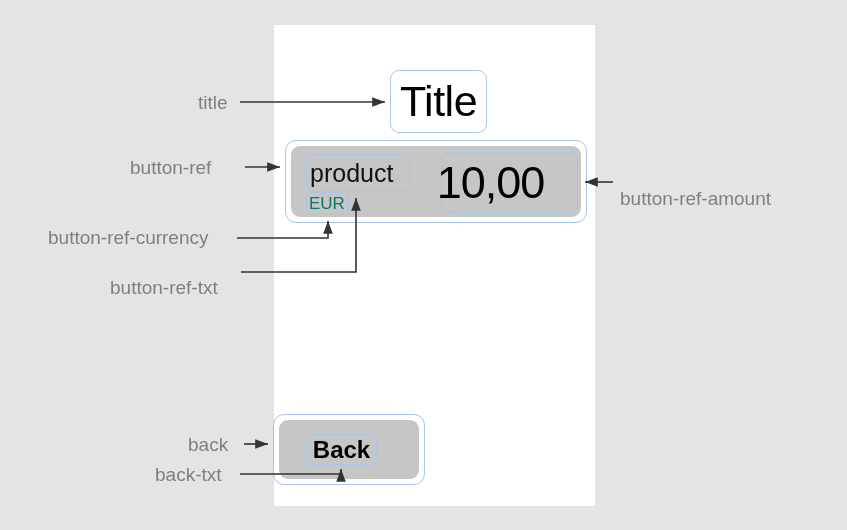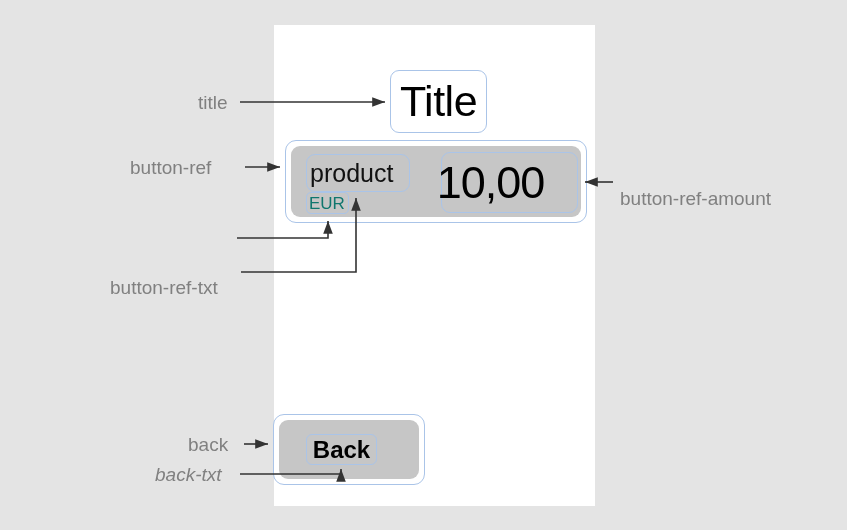--- a/index.html
+++ b/index.html
@@ -170,26 +170,27 @@
   <div class="gray-fill" style="left:279px; top:420px; width:140px; height:59px;"></div>
   <div class="hl" style="left:306px; top:434px; width:71px; height:31px; border-radius:6px;"></div>
   <div class="w-back">Back</div>
 
   <div class="ann-label" style="left:198px; top:93px;">title</div>
 
   <div class="ann-label" style="left:130px; top:158px;">button-ref</div>
 
   <div class="ann-label" style="left:620px; top:173px;margin-top:16px;">button-ref-amount</div>
 
+  <div class="ann-label" style="left:48px; top:228px;">button-ref-currency</div>
 
   <div class="ann-label" style="left:110px; top:278px;">button-ref-txt</div>
 
   <div class="ann-label" style="left:188px; top:435px;">back</div>
 
-  <div class="ann-label" style="left:155px; top:465px;font-style:italic;">back-txt</div>
+  <div class="ann-label" style="left:155px; top:465px;">back-txt</div>
 
   <svg id="annotation-layer" width="847" height="530" viewBox="0 0 847 530">
     <defs>
       <marker id="arrow-right" markerWidth="9" markerHeight="9" refX="8" refY="3" orient="auto" markerUnits="strokeWidth">
         <path d="M0,0 L8,3 L0,6 z" fill="#333333"></path>
       </marker>
       <marker id="arrow-left" markerWidth="9" markerHeight="9" refX="8" refY="3" orient="auto" markerUnits="strokeWidth">
         <path d="M0,0 L8,3 L0,6 z" fill="#333333"></path>
       </marker>
       <marker id="arrow-up" markerWidth="9" markerHeight="9" refX="8" refY="3" orient="auto" markerUnits="strokeWidth">

